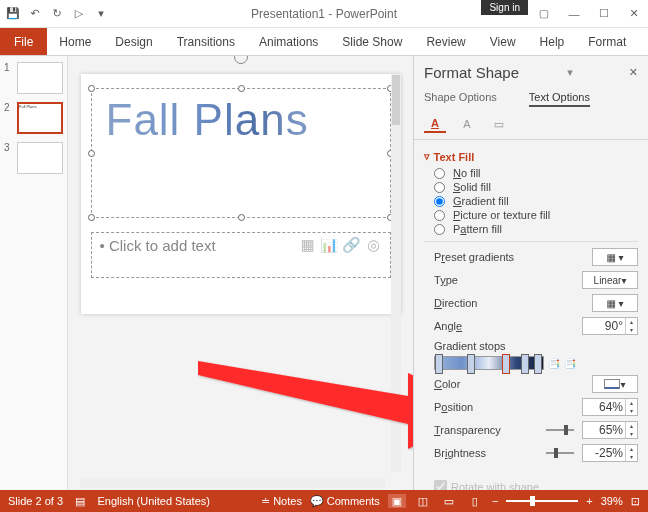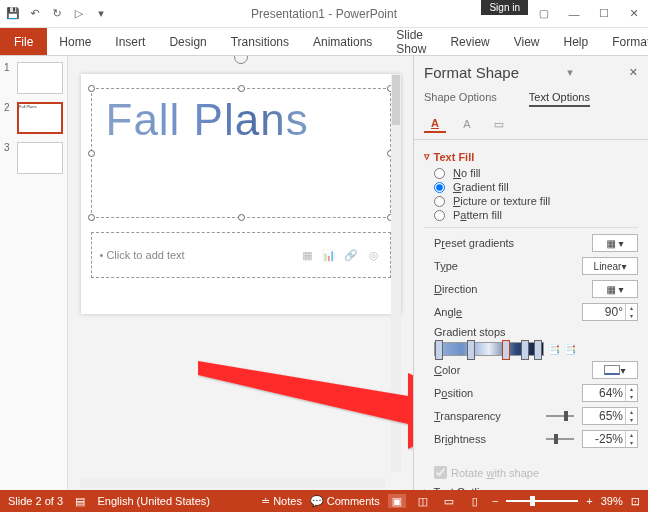--- a/index.html
+++ b/index.html
@@ -29,21 +29,21 @@
 
   .slide-area { flex: 1; background: #f3f3f3; display: flex; justify-content: center; padding: 18px 10px; position: relative; overflow: hidden; }
   .slide { width: 320px; height: 240px; background: #fff; box-shadow: 0 0 4px rgba(0,0,0,.2); position: relative; }
   .rotation-handle { position: absolute; top: -24px; left: 50%; transform: translateX(-50%); width: 14px; height: 14px; border: 1px solid #888; border-radius: 50%; }
   .textbox { position: absolute; border: 1px dashed #999; }
   .sel-handle { position: absolute; width: 7px; height: 7px; border: 1px solid #666; background: #fff; border-radius: 50%; }
   .title-text { font-size: 44px; font-family: "Segoe UI Light", "Calibri Light", sans-serif;
     background: linear-gradient(90deg, #8aa4c8 0%, #6d8ec7 35%, #4f6fa7 55%, #7c98c5 70%, #3f5d8f 100%);
     -webkit-background-clip: text; background-clip: text; -webkit-text-fill-color: transparent; color: transparent;
     padding: 6px 14px; letter-spacing: 1px; }
-  .content-box { font-size: 11px; color: #888; padding: 4px 8px; display: flex; align-items: center; }
+  .content-box { font-size: 15px; color: #888; padding: 4px 8px; display: flex; align-items: flex-start; }
   .content-icons { margin-left: auto; display: flex; gap: 6px; opacity: .6; }
   .content-icons span { width: 16px; height: 16px; display: inline-flex; align-items: center; justify-content: center; }
 
   
   .pane { width: 235px; background: #f3f3f3; border-left: 1px solid #d1d1d1; display: flex; flex-direction: column; font-size: 11px; }
   .pane-title { padding: 8px 10px 4px; display: flex; align-items: center; }
   .pane-title h3 { font-size: 15px; font-weight: 400; color: #444; }
   .pane-title .x { margin-left: auto; color: #666; }
   .pane-tabs { display: flex; gap: 12px; padding: 4px 10px 2px; font-size: 11px; }
   .pane-tab { padding: 2px 0; color: #666; cursor: pointer; }
@@ -107,21 +107,20 @@
     <div class="win-btn">▢</div>
     <div class="win-btn">—</div>
     <div class="win-btn">☐</div>
     <div class="win-btn">✕</div>
   </div>
 </div>
 
 <div class="ribbon">
   <div class="ribbon-tab file">File</div>
   <div class="ribbon-tab">Home</div>
-  <div class="ribbon-tab">Insert</div>
   <div class="ribbon-tab">Design</div>
   <div class="ribbon-tab">Transitions</div>
   <div class="ribbon-tab">Animations</div>
   <div class="ribbon-tab">Slide Show</div>
   <div class="ribbon-tab">Review</div>
   <div class="ribbon-tab">View</div>
   <div class="ribbon-tab">Help</div>
   <div class="ribbon-tab">Format</div>
 
 </div>
@@ -207,20 +206,24 @@
     </div>
     <div class="pane-body">
       <div class="section-head">
           <span class="tri">▿</span>
           <span>Text Fill</span>
         </div>
 
       <div class="radio-row">
           <input type="radio" name="fill" style="">
           <span><span class="u">N</span>o fill</span>
+        </div>
+      <div class="radio-row">
+          <input type="radio" name="fill" style="">
+          <span><span class="u">S</span>olid fill</span>
         </div>
       <div class="radio-row">
           <input type="radio" name="fill" checked="" style="">
           <span><span class="u">G</span>radient fill</span>
         </div>
       <div class="radio-row">
           <input type="radio" name="fill" style="">
           <span><span class="u">P</span>icture or texture fill</span>
         </div>
       <div class="radio-row">

